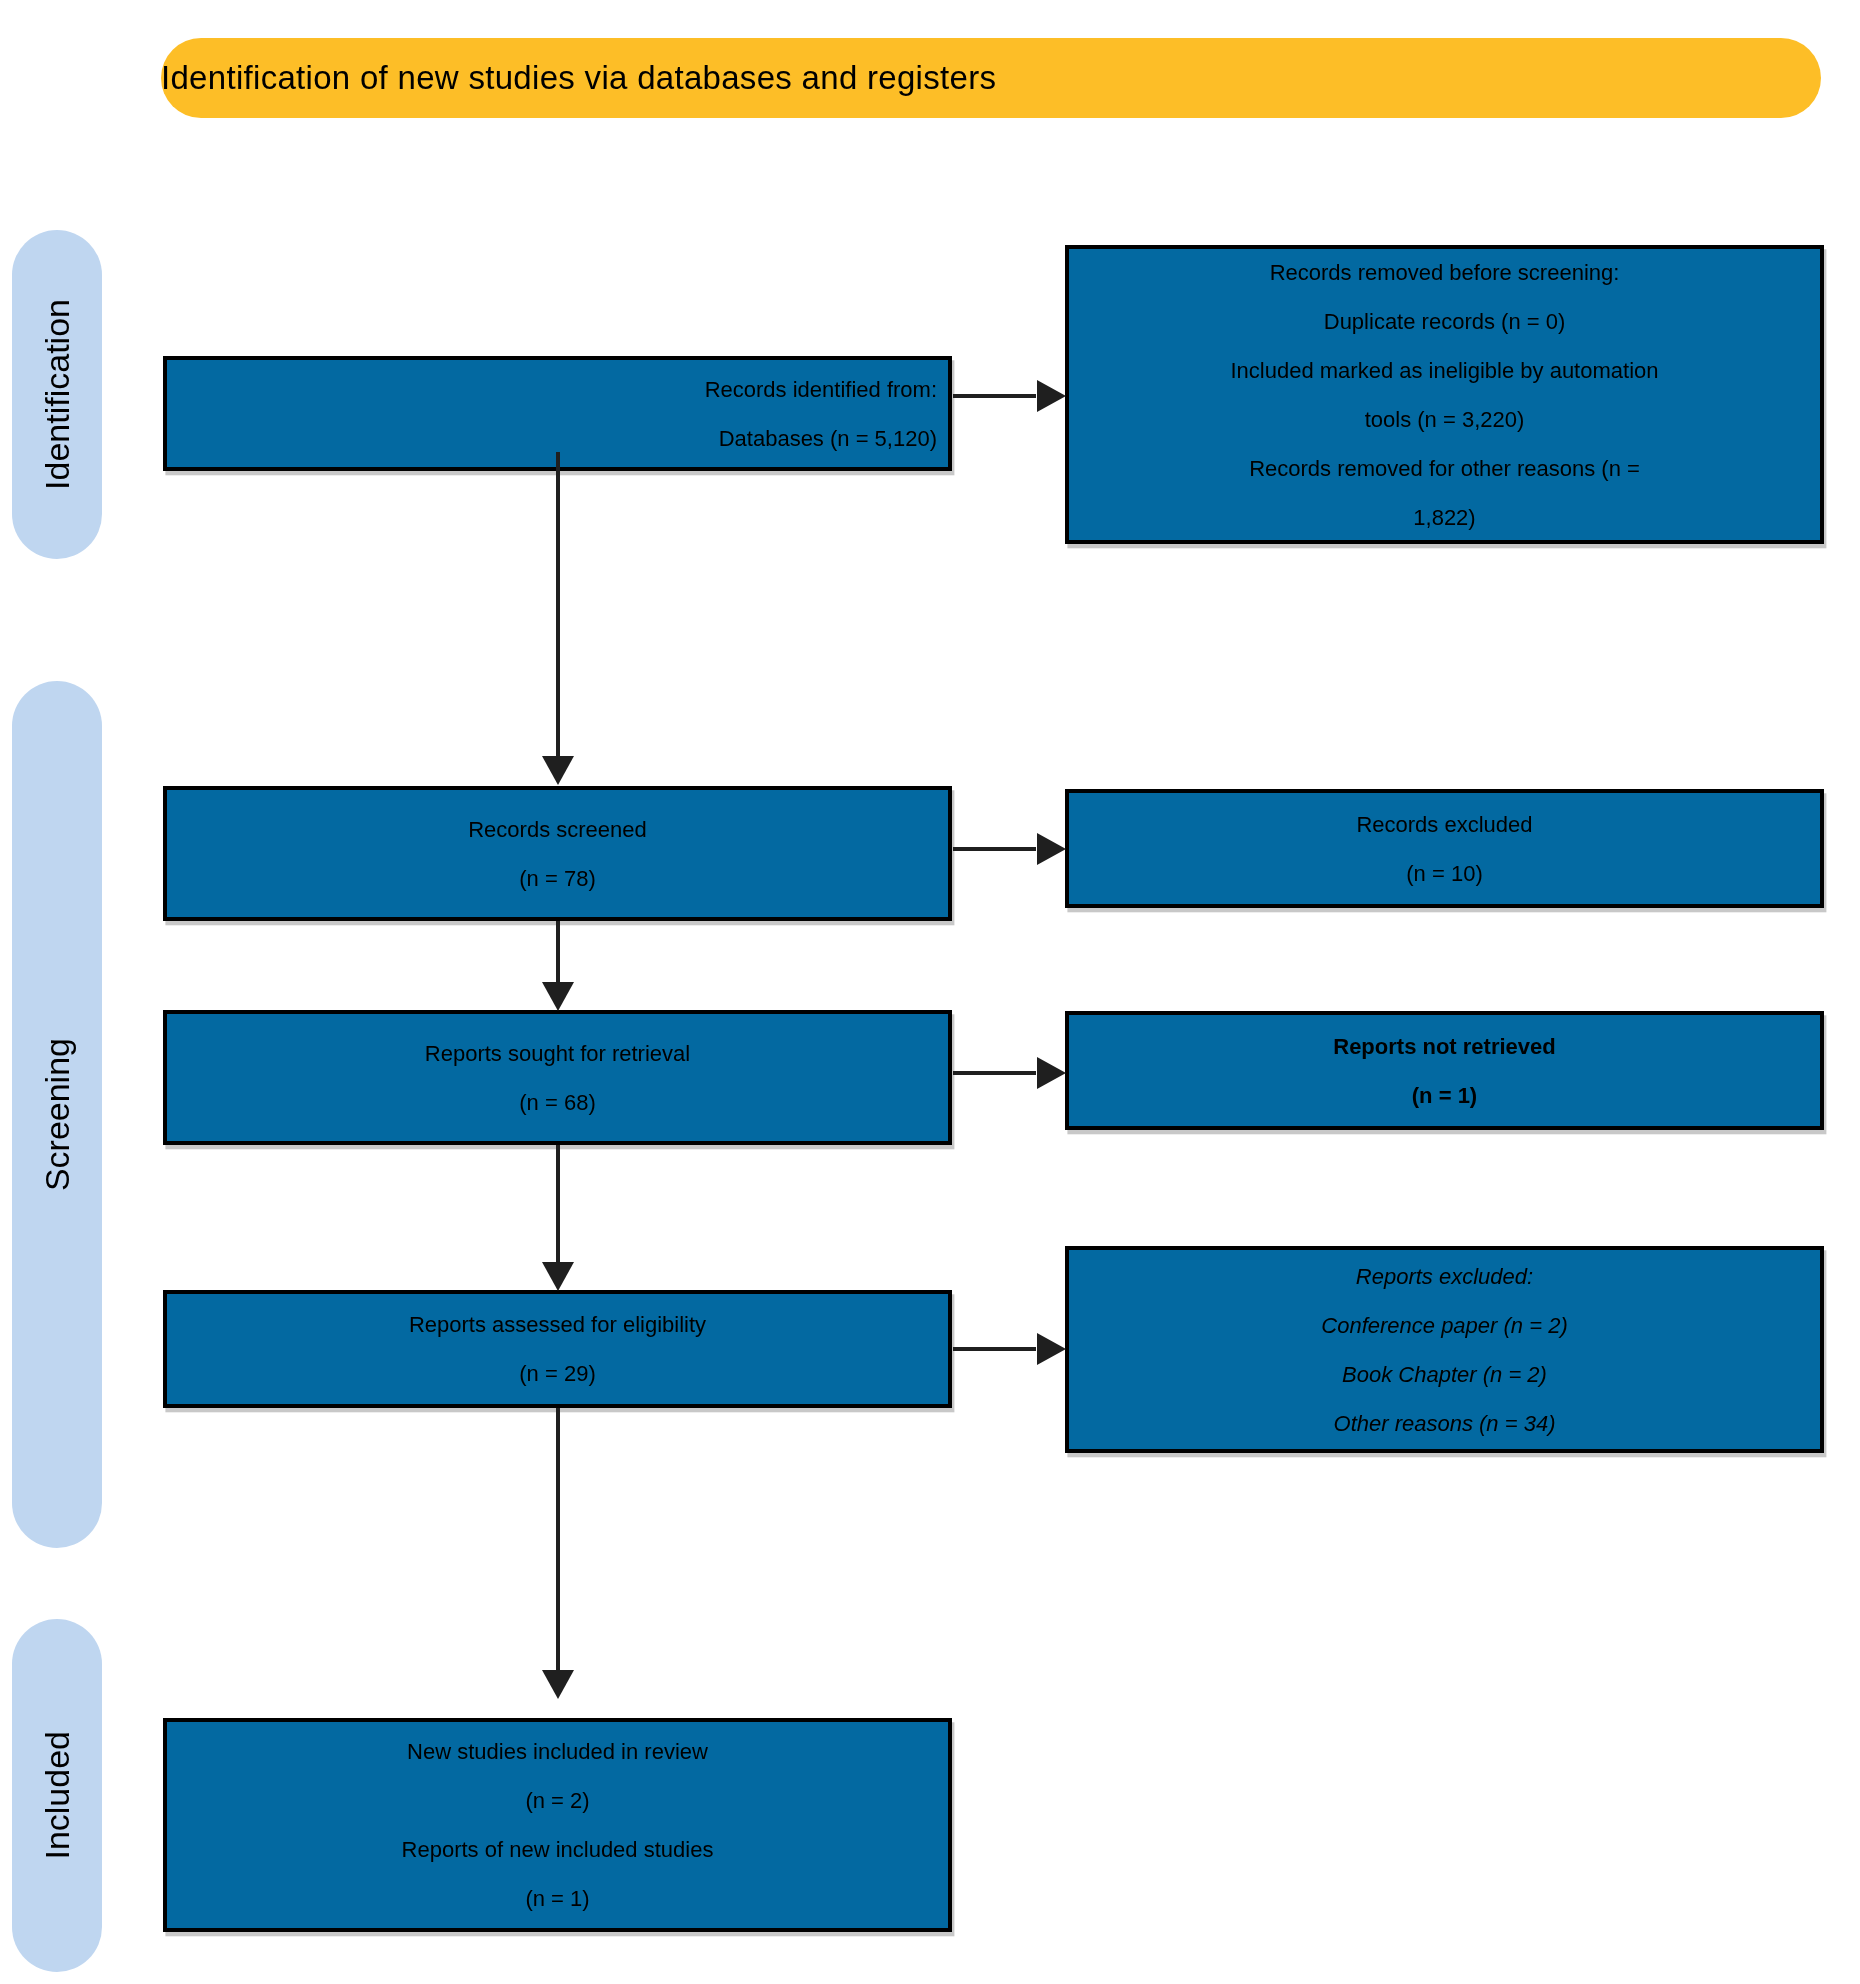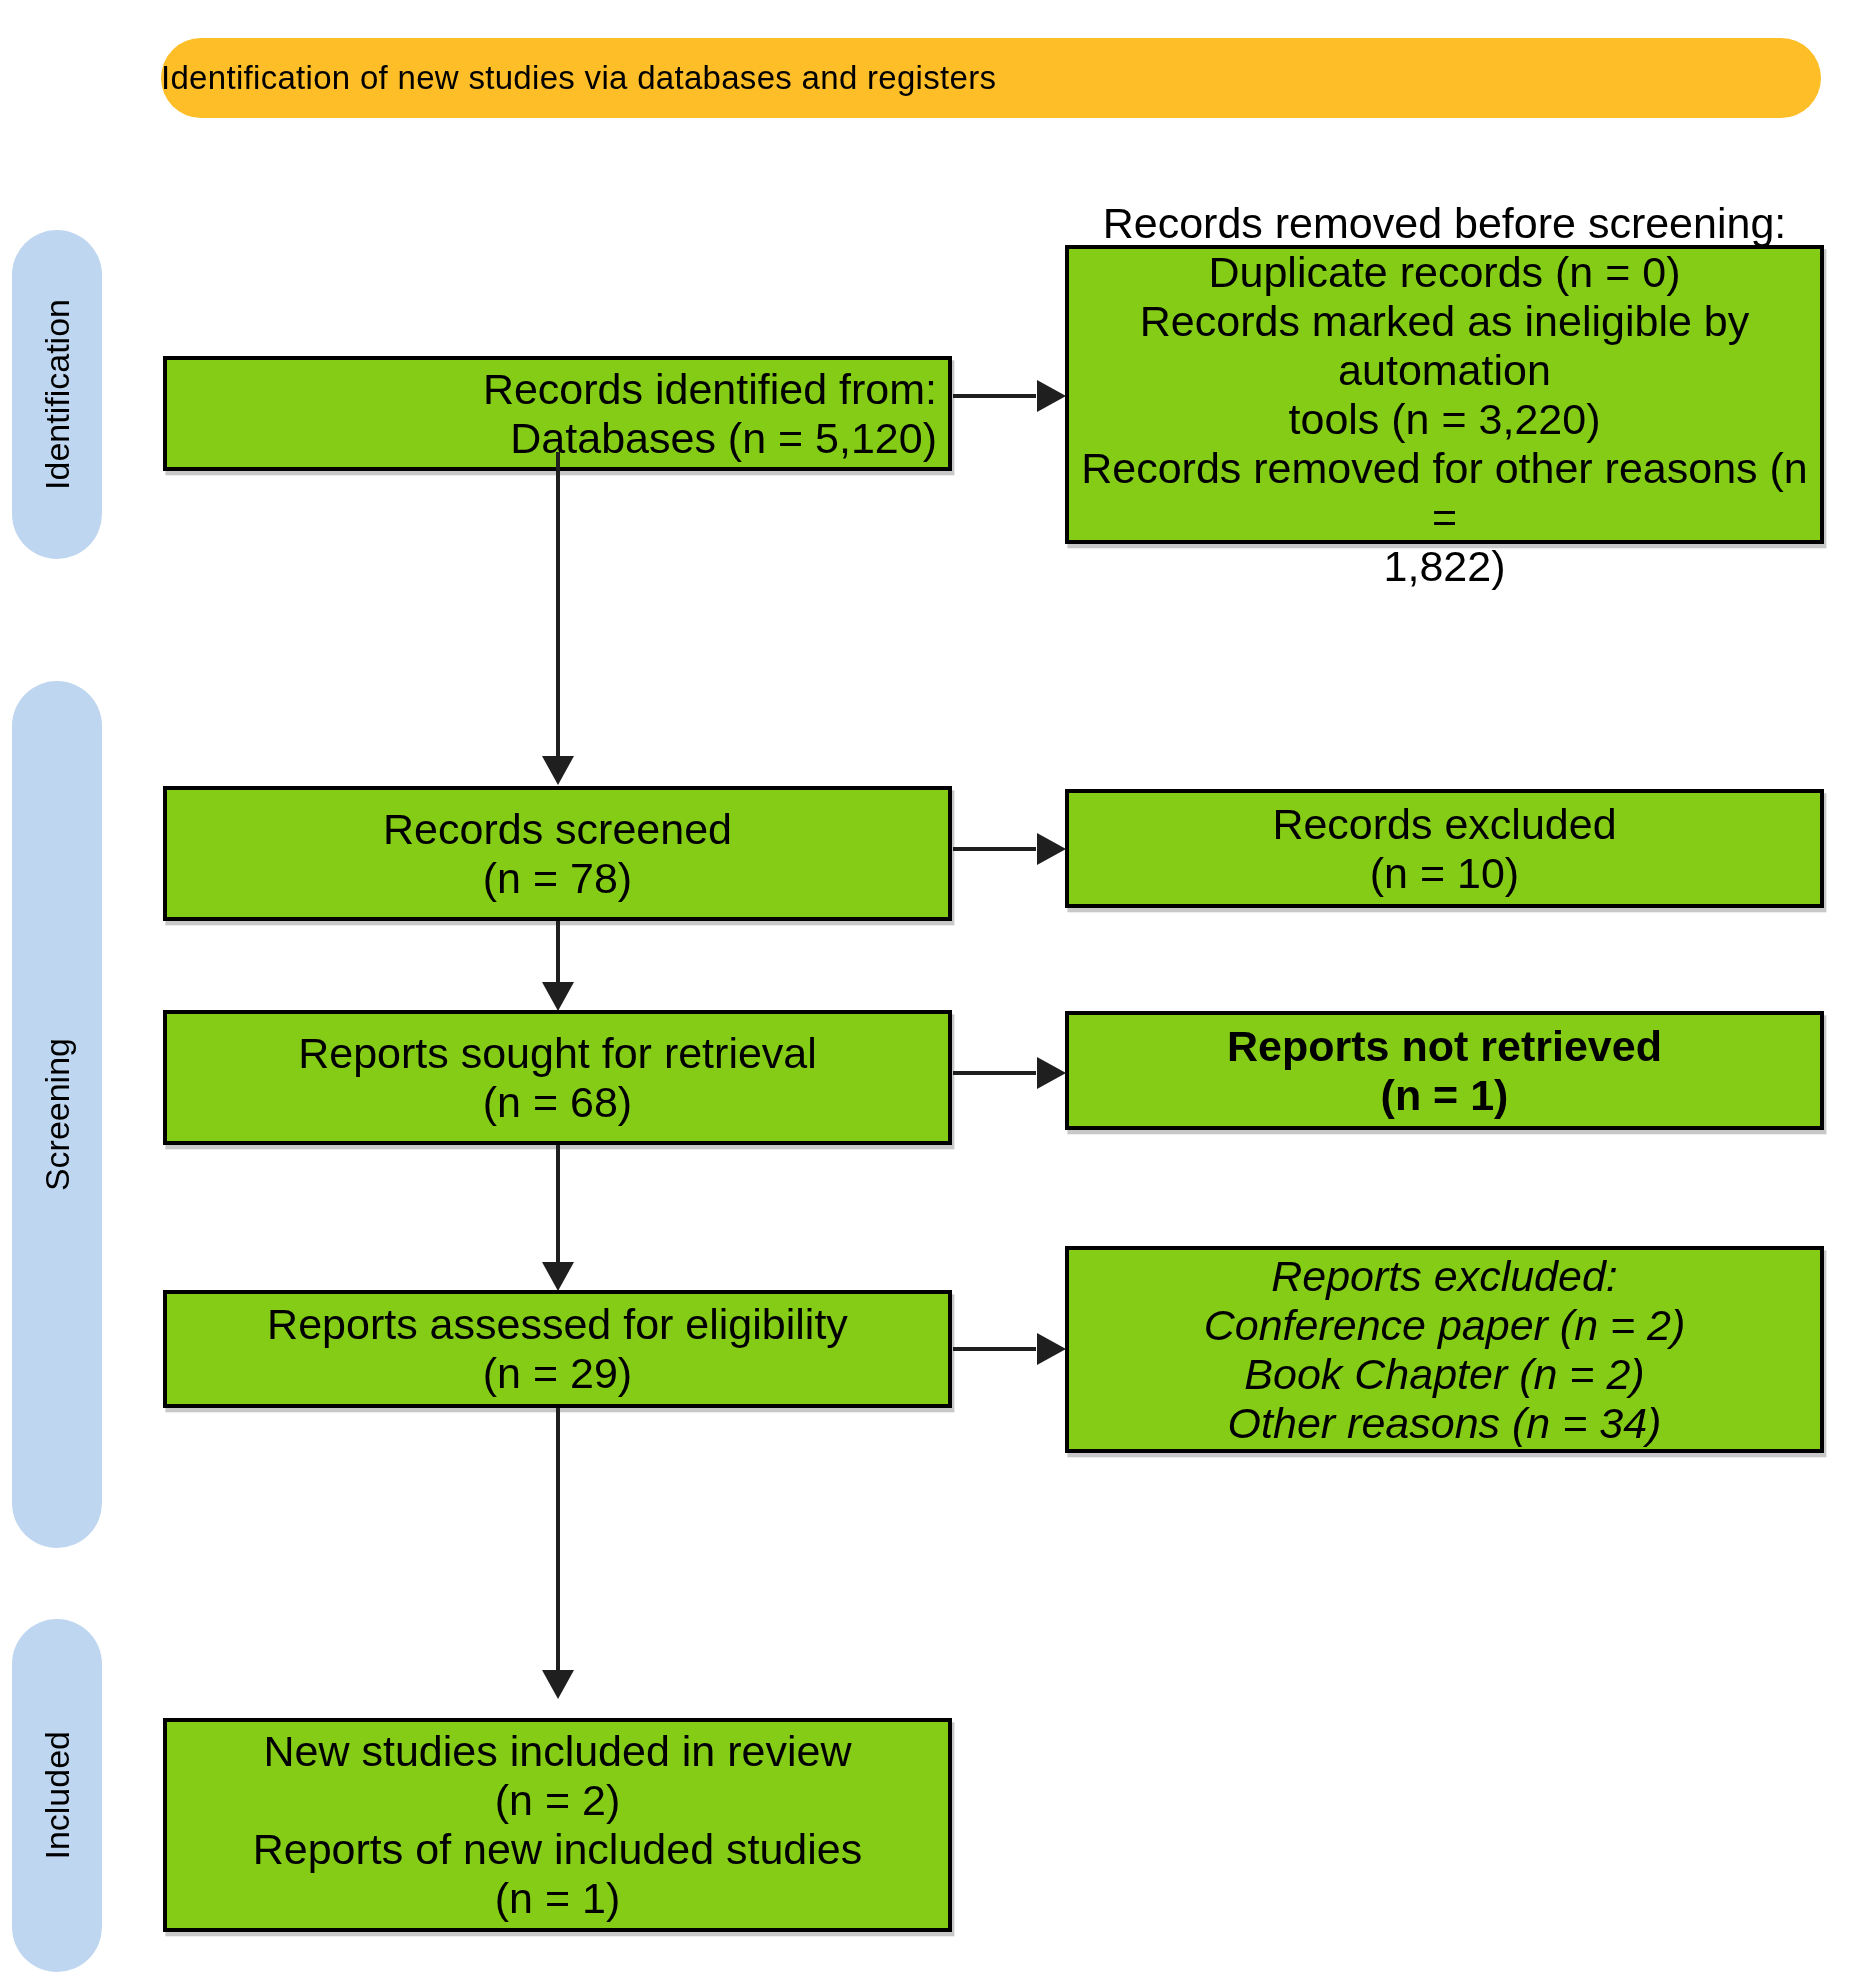--- a/index.html
+++ b/index.html
@@ -12,24 +12,24 @@
     background:#FDBE27;border-radius:40px;
     display:flex;align-items:center;
     font-size:33px;letter-spacing:0.3px;
   }
   .pill{
     position:absolute;left:12px;width:90px;background:#BFD6F0;border-radius:45px;
     display:flex;align-items:center;justify-content:center;font-size:34px;
   }
   .pill .vtext{writing-mode:vertical-rl;transform:rotate(180deg);white-space:nowrap;}
   .fbox{
-    position:absolute;background:#84cc16;border:4.3px solid #000;
+    position:absolute;background:#0369a1;border:4.3px solid #000;
     box-shadow:2.4px 4.3px 0 rgba(145,145,145,.5);
     display:flex;align-items:center;justify-content:center;
-    text-align:center;font-size:43px;line-height:49px;
+    text-align:center;font-size:22px;line-height:49px;
   }
   .fbox .lines{width:100%;padding:0 11px;}
   .vline{position:absolute;width:4.3px;background:#1f1f1f;}
   .hline{position:absolute;height:4.3px;background:#1f1f1f;}
   .head-down{
     position:absolute;width:0;height:0;
     border-left:16px solid transparent;border-right:16px solid transparent;
     border-top:29px solid #1f1f1f;
   }
   .head-right{
@@ -87,21 +87,21 @@
         <div>(n = 2)</div>
         <div>Reports of new included studies</div>
         <div>(n = 1)</div>
       </div>
   </div>
 
   <div class="fbox" style="left:1065px;top:245px;width:751px;height:291px;">
     <div class="lines">
         <div>Records removed before screening:</div>
         <div>Duplicate records (n = 0)</div>
-        <div>Records marked as ineligible by automation</div>
+        <div>Included marked as ineligible by automation</div>
         <div>tools (n = 3,220)</div>
         <div>Records removed for other reasons (n =</div>
         <div>1,822)</div>
       </div>
   </div>
   <div class="fbox" style="left:1065px;top:789px;width:751px;height:111px;">
     <div class="lines">
         <div>Records excluded</div>
         <div>(n = 10)</div>
       </div>

